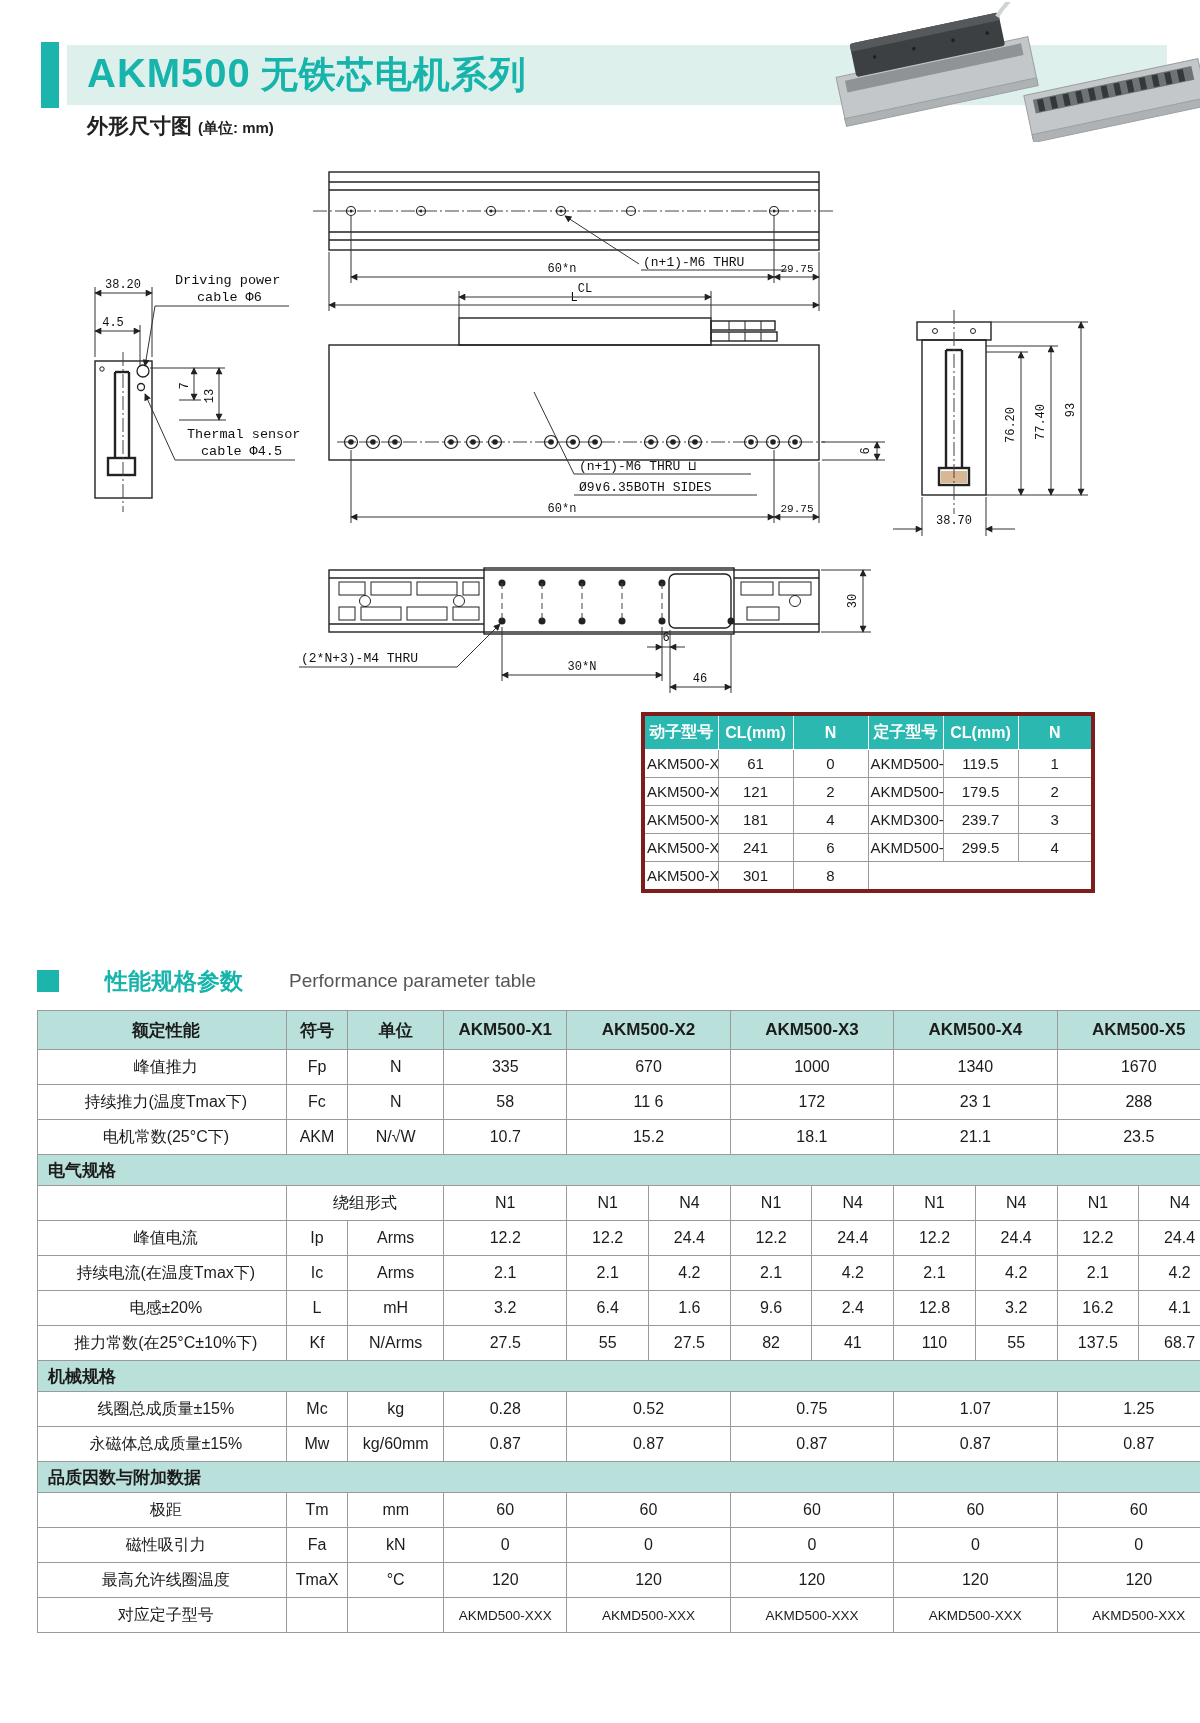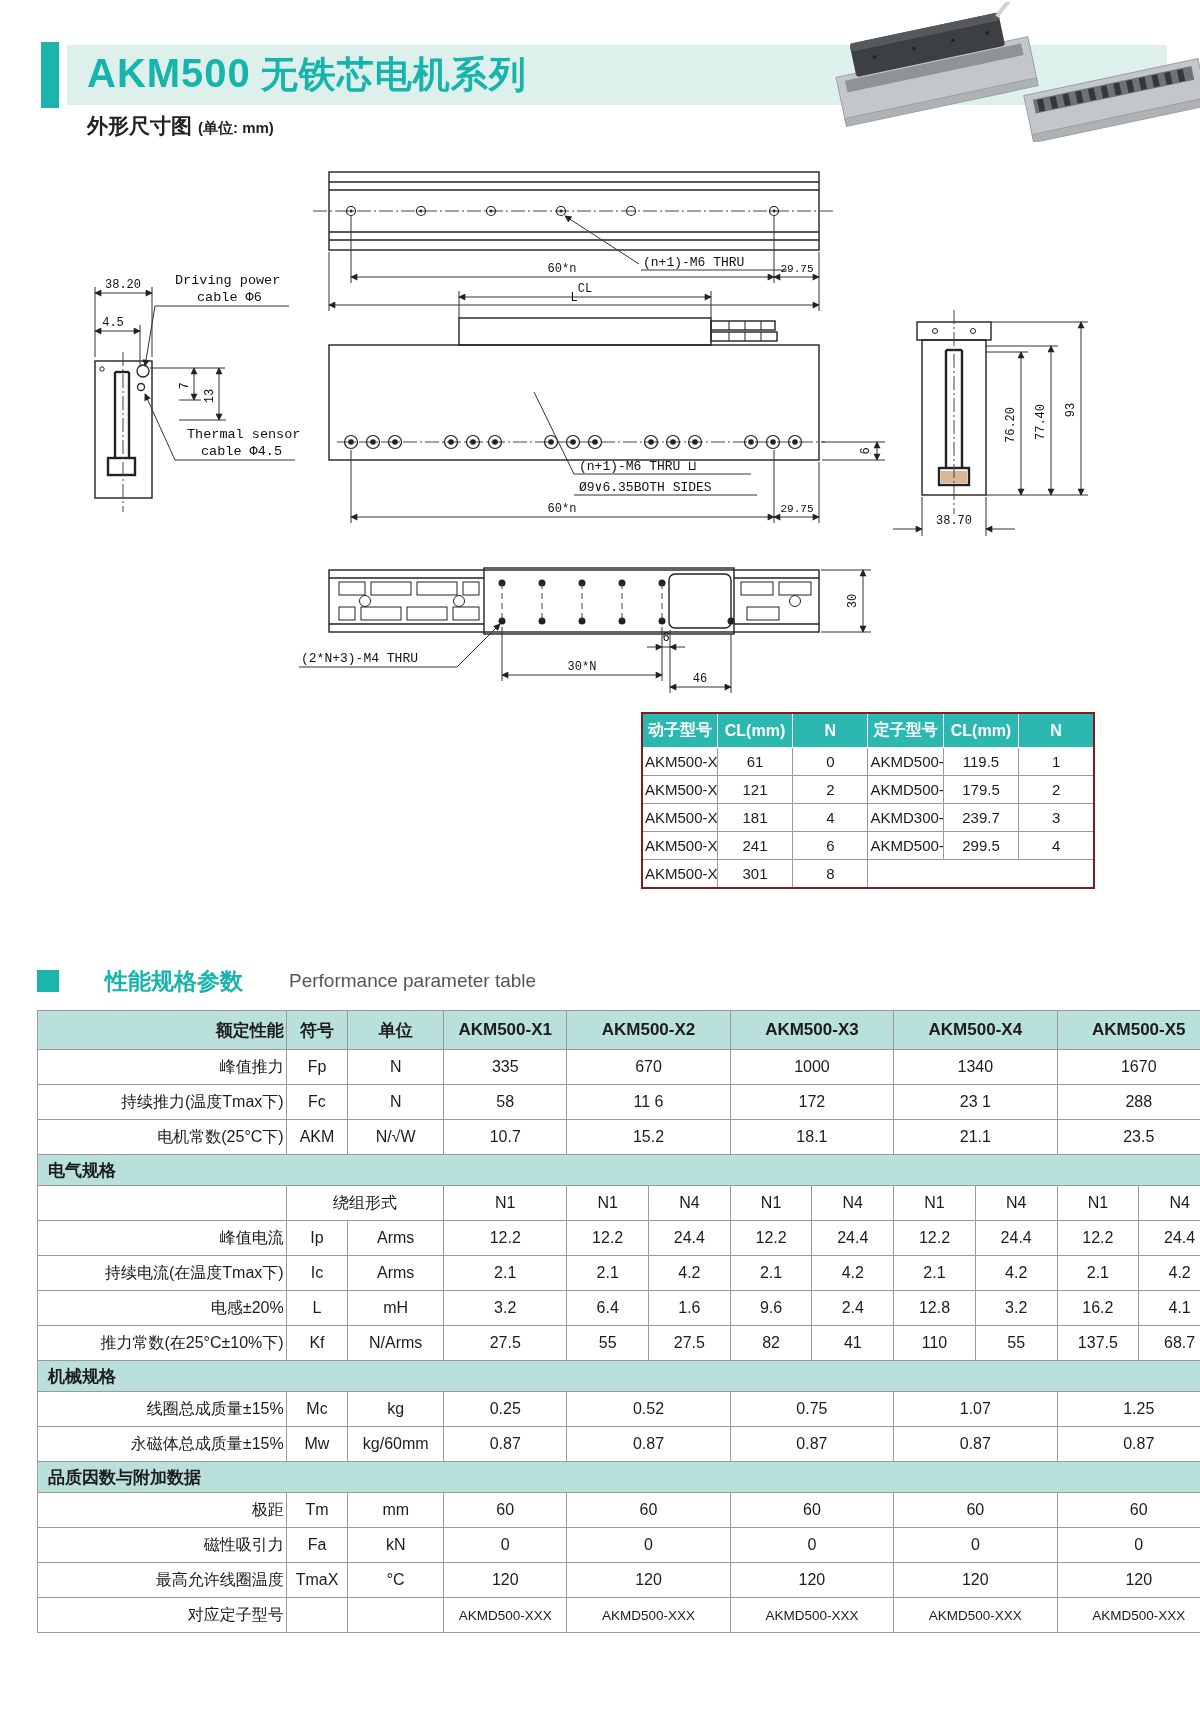--- a/index.html
+++ b/index.html
@@ -19,33 +19,33 @@
   #drawing{position:absolute;left:0;top:140px;z-index:1;}
   .dim{font:12px "Liberation Mono",monospace;fill:#111;}
   .dim11{font:11px "Liberation Mono",monospace;fill:#111;}
   .lbl{font:13px "Liberation Mono",monospace;fill:#111;}
   .cab{font:13.5px "Liberation Mono",monospace;fill:#111;}
 
   
   .sel{position:absolute;left:612px;top:712px;width:454px;border-collapse:collapse;table-layout:fixed;z-index:2;}
   .sel th{background:#2bb8b1;color:#fff;font-size:16px;font-weight:bold;height:33px;border:1px solid #ffffff;padding:0 2px;}
   .sel td{border:1px solid #9a9a9a;font-size:15px;text-align:center;height:27px;padding:0 2px;white-space:nowrap;overflow:hidden;}
-  .sel{border:2px solid #7f1d1d;}
+  .sel{border:4px solid #7f1d1d;}
 
   
   .sec-head{position:absolute;left:8px;top:966px;height:30px;display:flex;align-items:center;z-index:2;gap:36px;}
   .sec-square{width:22px;height:22px;background:#1bb5ae;margin-right:10px;}
   .sec-cn{color:#17b4ac;font-size:23px;font-weight:bold;margin-right:10px;}
   .sec-en{color:#555;font-size:19px;}
 
   
   .perf{position:absolute;left:8px;top:1010px;width:1184px;border-collapse:collapse;table-layout:fixed;z-index:2;}
   .perf th,.perf td{border:1px solid #9a9a9a;text-align:center;height:34px;font-size:16px;padding:0 2px;white-space:nowrap;overflow:hidden;}
   .perf th{background:#b9e0da;font-size:17px;height:38px;}
-  .perf th.cname,.perf td.cname{text-align:right;padding-left:10px;}
+  .perf th.cname,.perf td.cname{text-align:center;padding-left:10px;}
   .perf tr.section td{background:#b9e0da;text-align:left;font-weight:bold;padding-left:10px;height:30px;font-size:17px;}
   .perf td.sm{font-size:13.5px;}
 </style>
 </head>
 <body>
 
 <div id="page">
 
   <div class="accent-bar"></div>
   <div class="title-band"></div>
@@ -541,21 +541,21 @@
           <td>137.5</td>
           <td>68.7</td>
         </tr>
         <tr class="section">
           <td colspan="12">机械规格</td>
         </tr>
         <tr>
           <td class="cname">线圈总成质量±15%</td>
           <td>Mc</td>
           <td>kg</td>
-          <td>0.25</td>
+          <td>0.28</td>
           <td colspan="2">0.52</td>
           <td colspan="2">0.75</td>
           <td colspan="2">1.07</td>
           <td colspan="2">1.25</td>
         </tr>
         <tr>
           <td class="cname">永磁体总成质量±15%</td>
           <td>Mw</td>
           <td>kg/60mm</td>
           <td>0.87</td>

